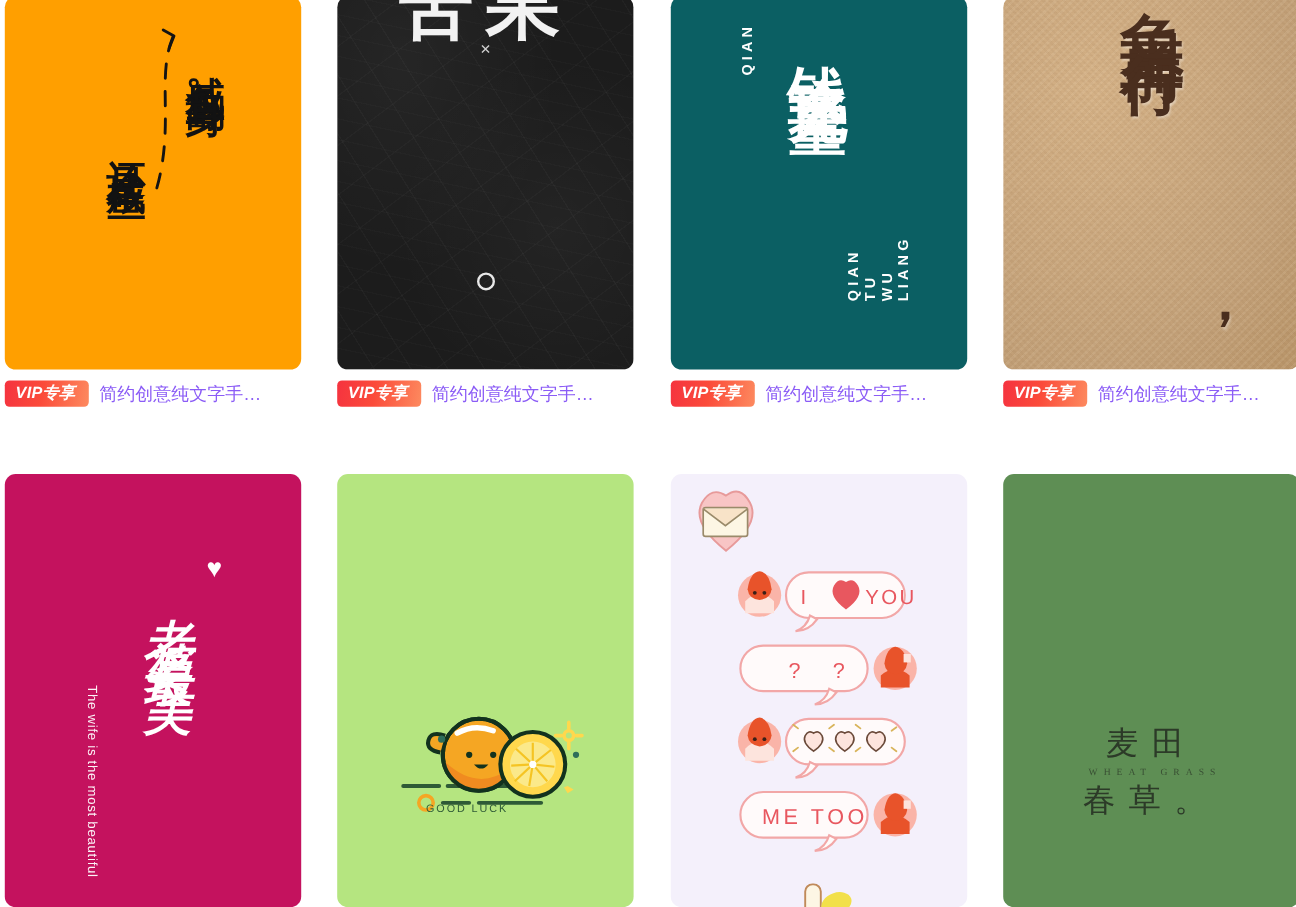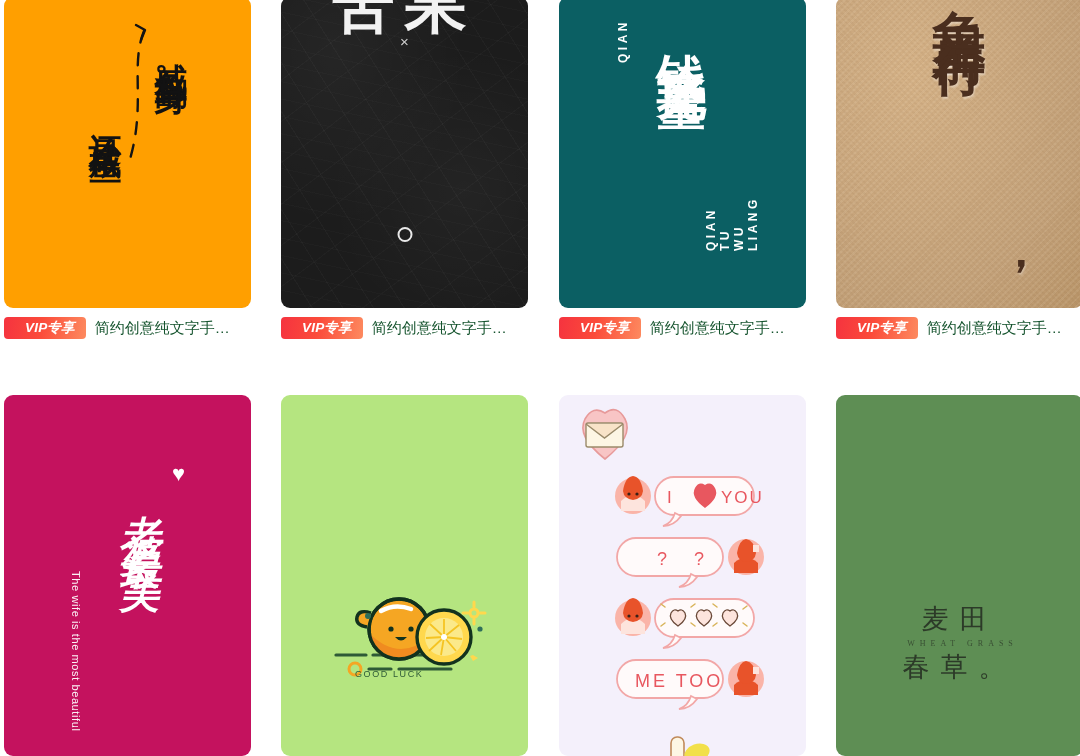--- a/index.html
+++ b/index.html
@@ -27,34 +27,34 @@
   .meta {
     display: flex;
     align-items: center;
     gap: 9px;
     height: 34px;
     padding-top: 6px;
   }
   .vip-badge {
     flex: none;
     height: 22px;
-    padding: 0 11px 0 21px;
+    padding: 0 11px 0 9px;
     border-radius: 4px;
     background: linear-gradient(100deg, #f5333f 0%, #fb4b3a 45%, #fd8a5f 100%);
     color: #ffffff;
     font-size: 13.5px;
     font-weight: 700;
     line-height: 22px;
     letter-spacing: .2px;
     white-space: nowrap;
     font-style: italic;
   }
   .meta-title {
     font-size: 15px;
-    color: #14532d;
+    color: #8b5cf6;
     white-space: nowrap;
     overflow: hidden;
     text-overflow: ellipsis;
   }
 
   
   .c1 .thumb { height: 311px; background: #ff9f00; }
   .c1 .col-a, .c1 .col-b {
     position: absolute;
     writing-mode: vertical-rl;

